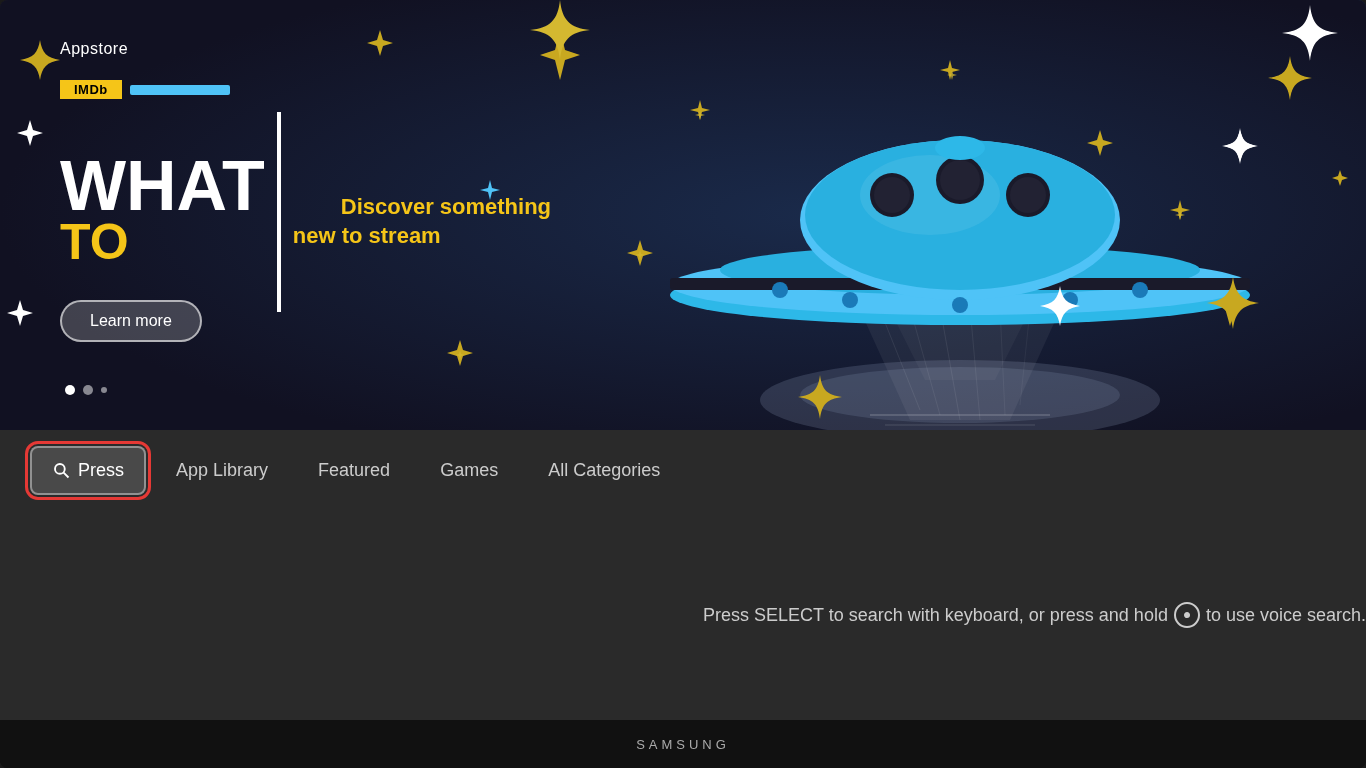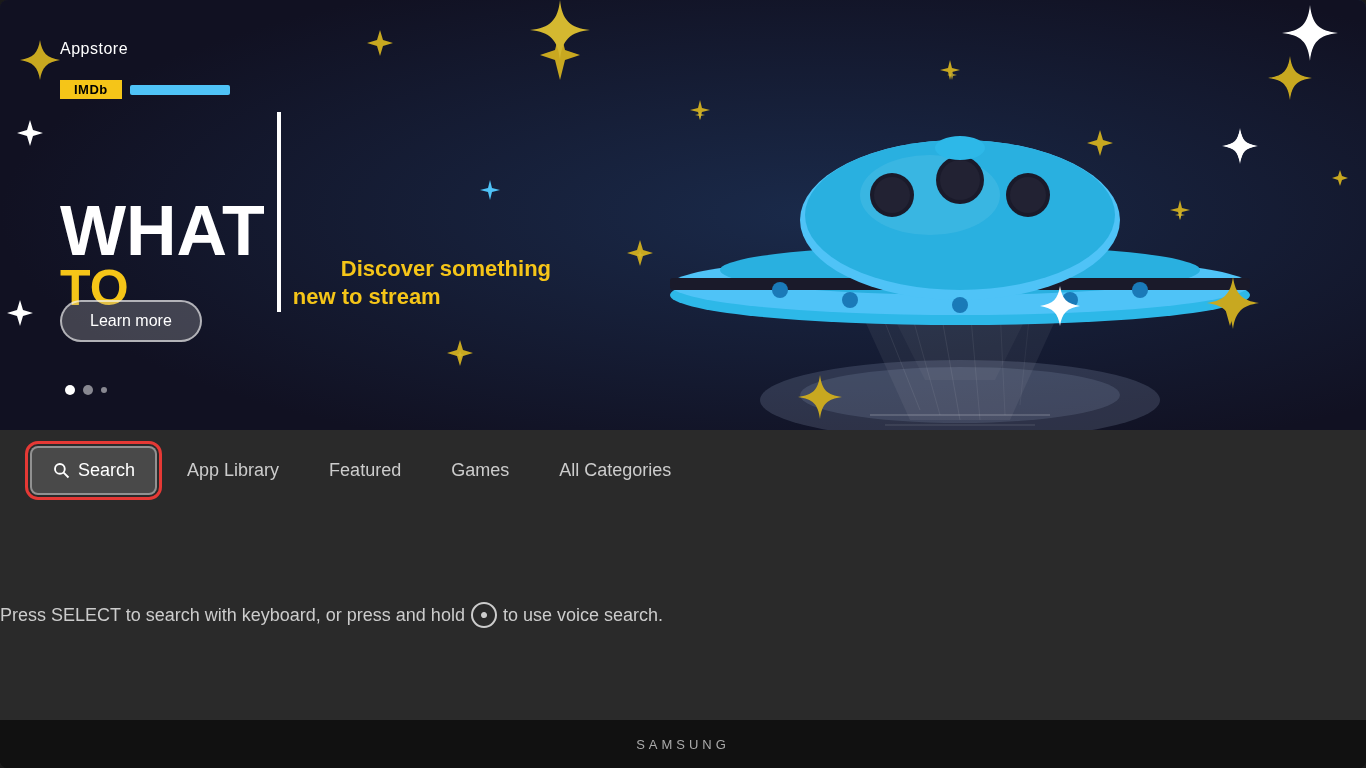--- a/index.html
+++ b/index.html
@@ -76,21 +76,21 @@
 
     .imdb-bar {
       width: 100px;
       height: 10px;
       background: #4fc3f7;
       border-radius: 2px;
     }
 
     .what-to-watch {
       display: flex;
-      align-items: flex-end;
+      align-items: center;
       gap: 12px;
     }
 
     .divider-line {
       width: 4px;
       height: 200px;
       background: #ffffff;
       margin-top: 5px;
     }
 
@@ -167,21 +167,21 @@
       width: 18px;
       height: 18px;
     }
 
     
     .content-area {
       width: 100%;
       height: 210px;
       background: #2a2a2a;
       display: flex;
-      align-items: flex-start;
+      align-items: flex-end;
       justify-content: center;
       flex-direction: column;
       gap: 15px;
     }
 
     .search-hint {
       color: #cccccc;
       font-size: 18px;
       text-align: center;
     }
@@ -387,21 +387,21 @@
       </div>
     </div>
 
     <div class="nav-bar">
 
       <div class="nav-item selected">
         <svg class="search-icon-svg" viewBox="0 0 24 24" fill="none" stroke="white" stroke-width="2.5">
           <circle cx="10.5" cy="10.5" r="6.5"></circle>
           <line x1="15.5" y1="15.5" x2="22" y2="22"></line>
         </svg>
-        <span>Search</span>
+        <span>Press</span>
       </div>
 
       <div class="nav-item">
         <span>App Library</span>
       </div>
 
       <div class="nav-item">
         <span>Featured</span>
       </div>
 

